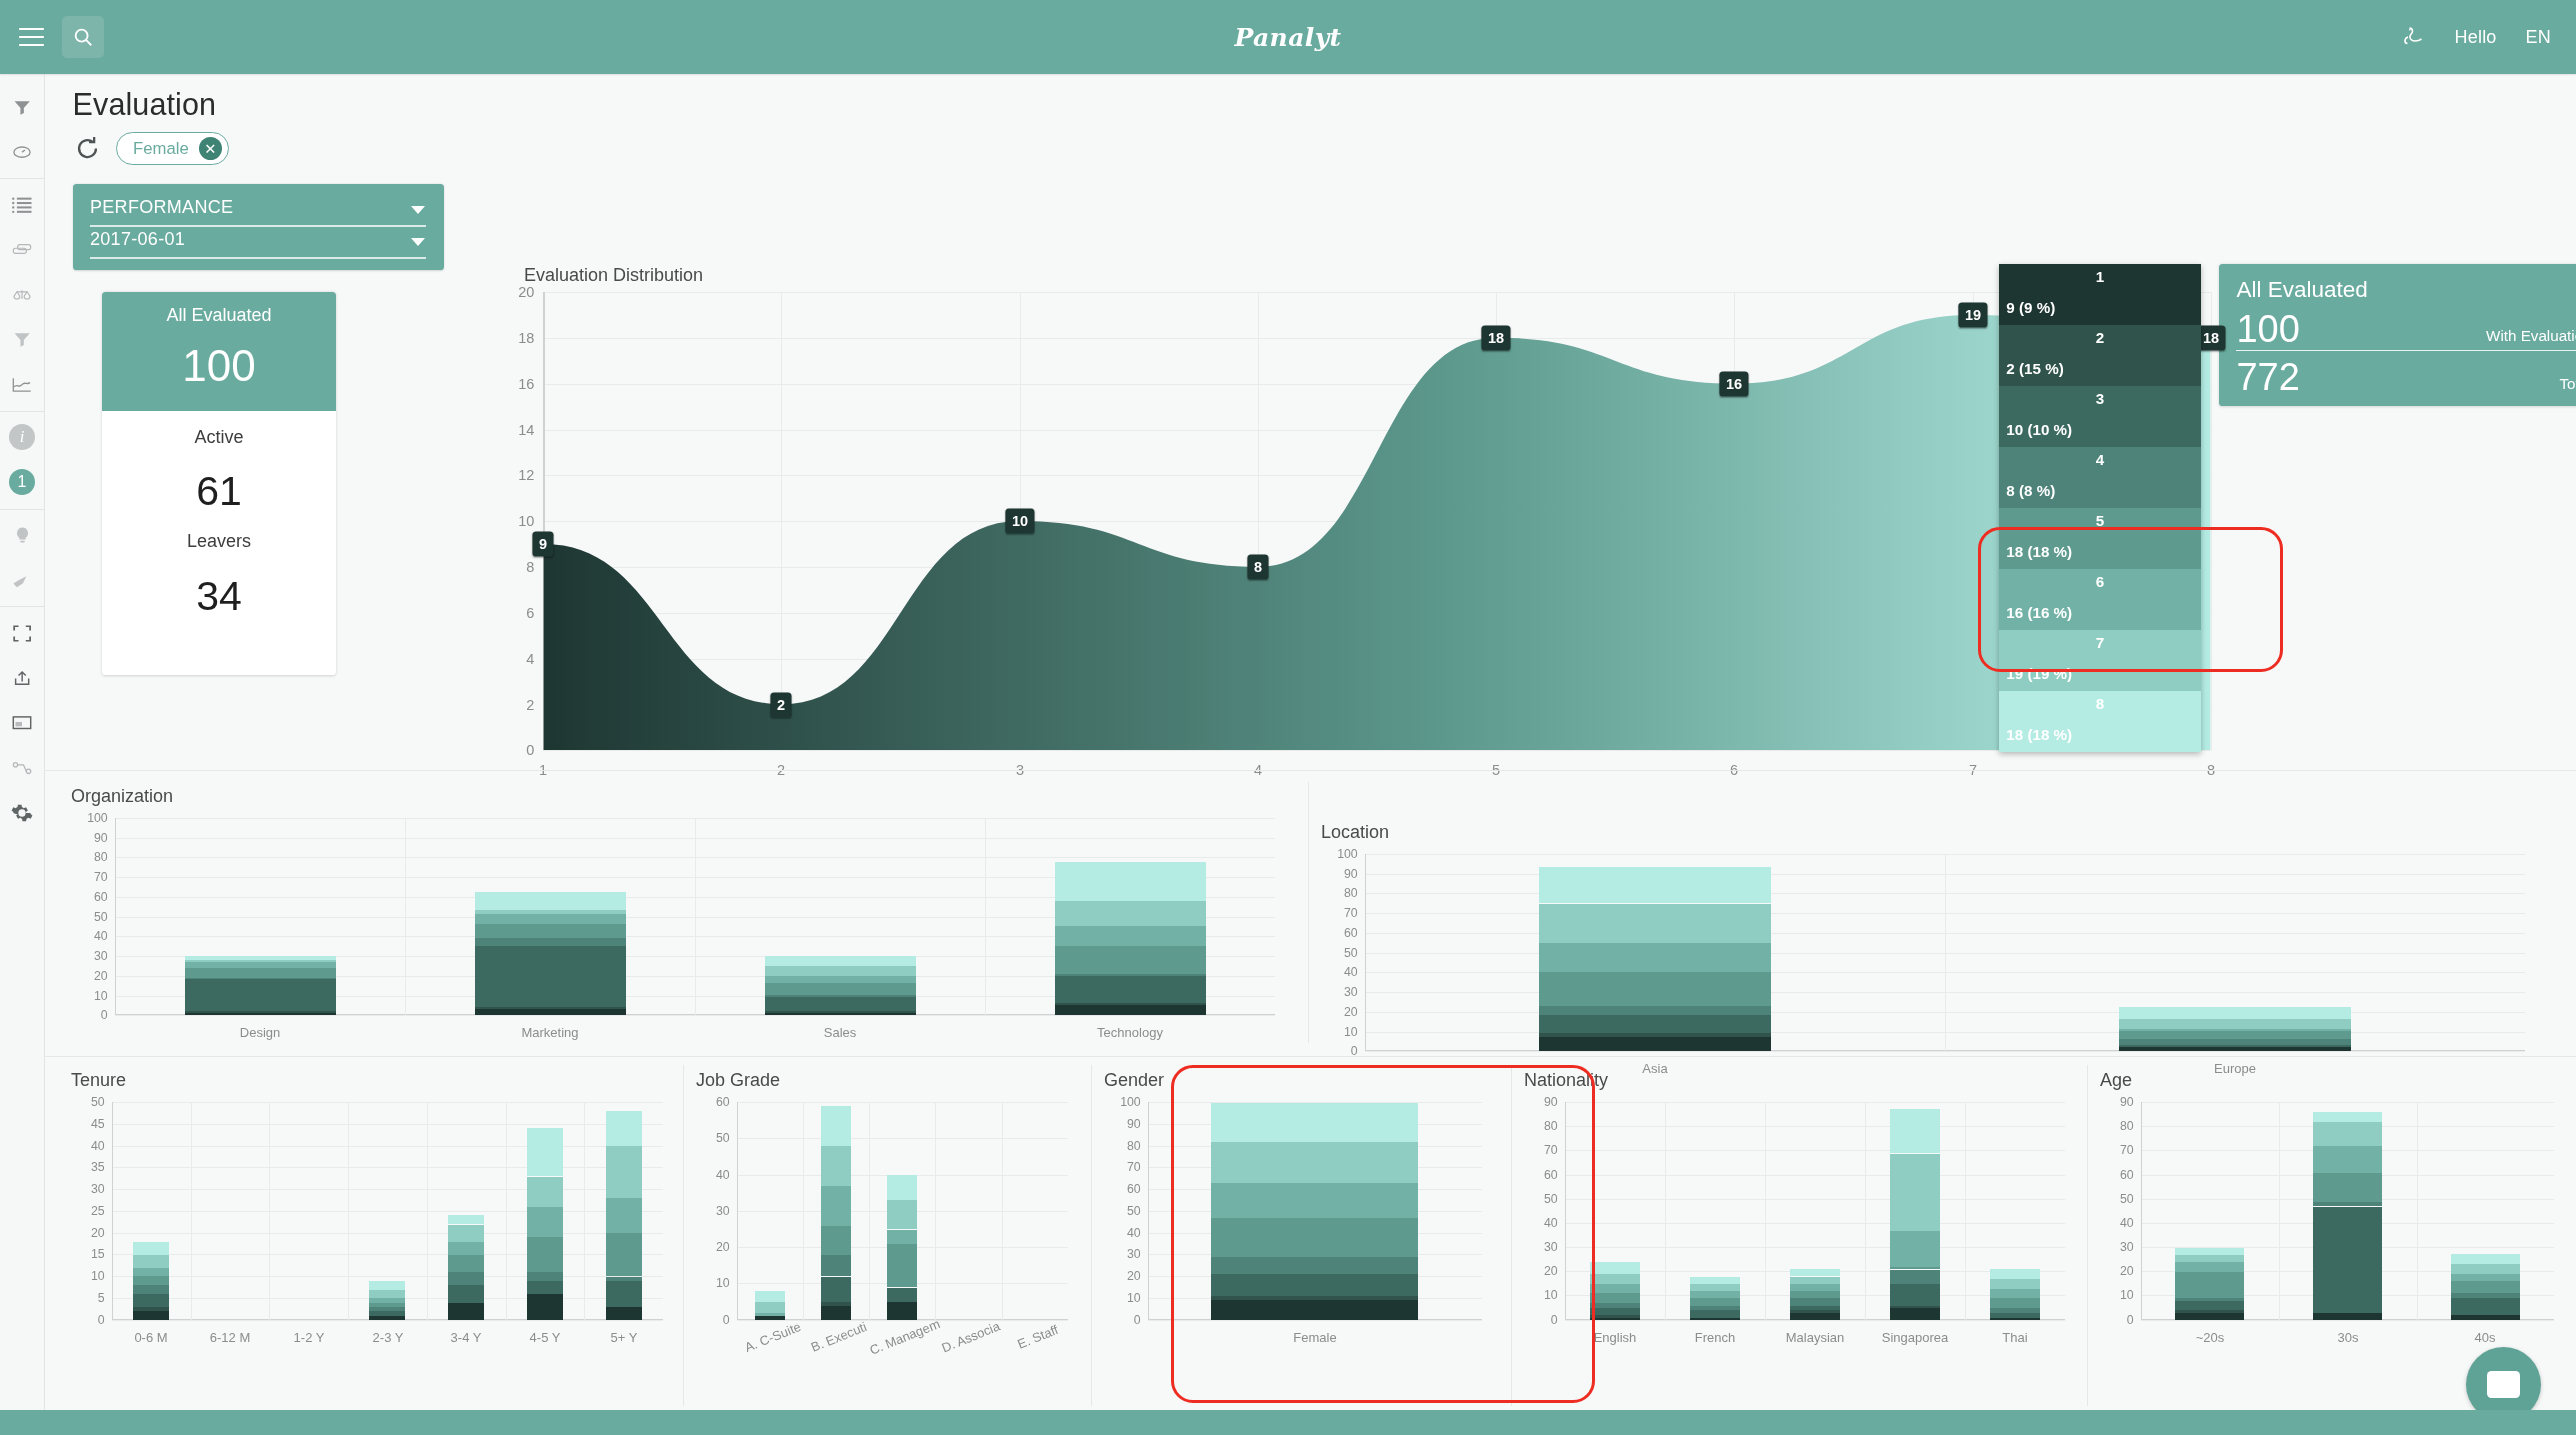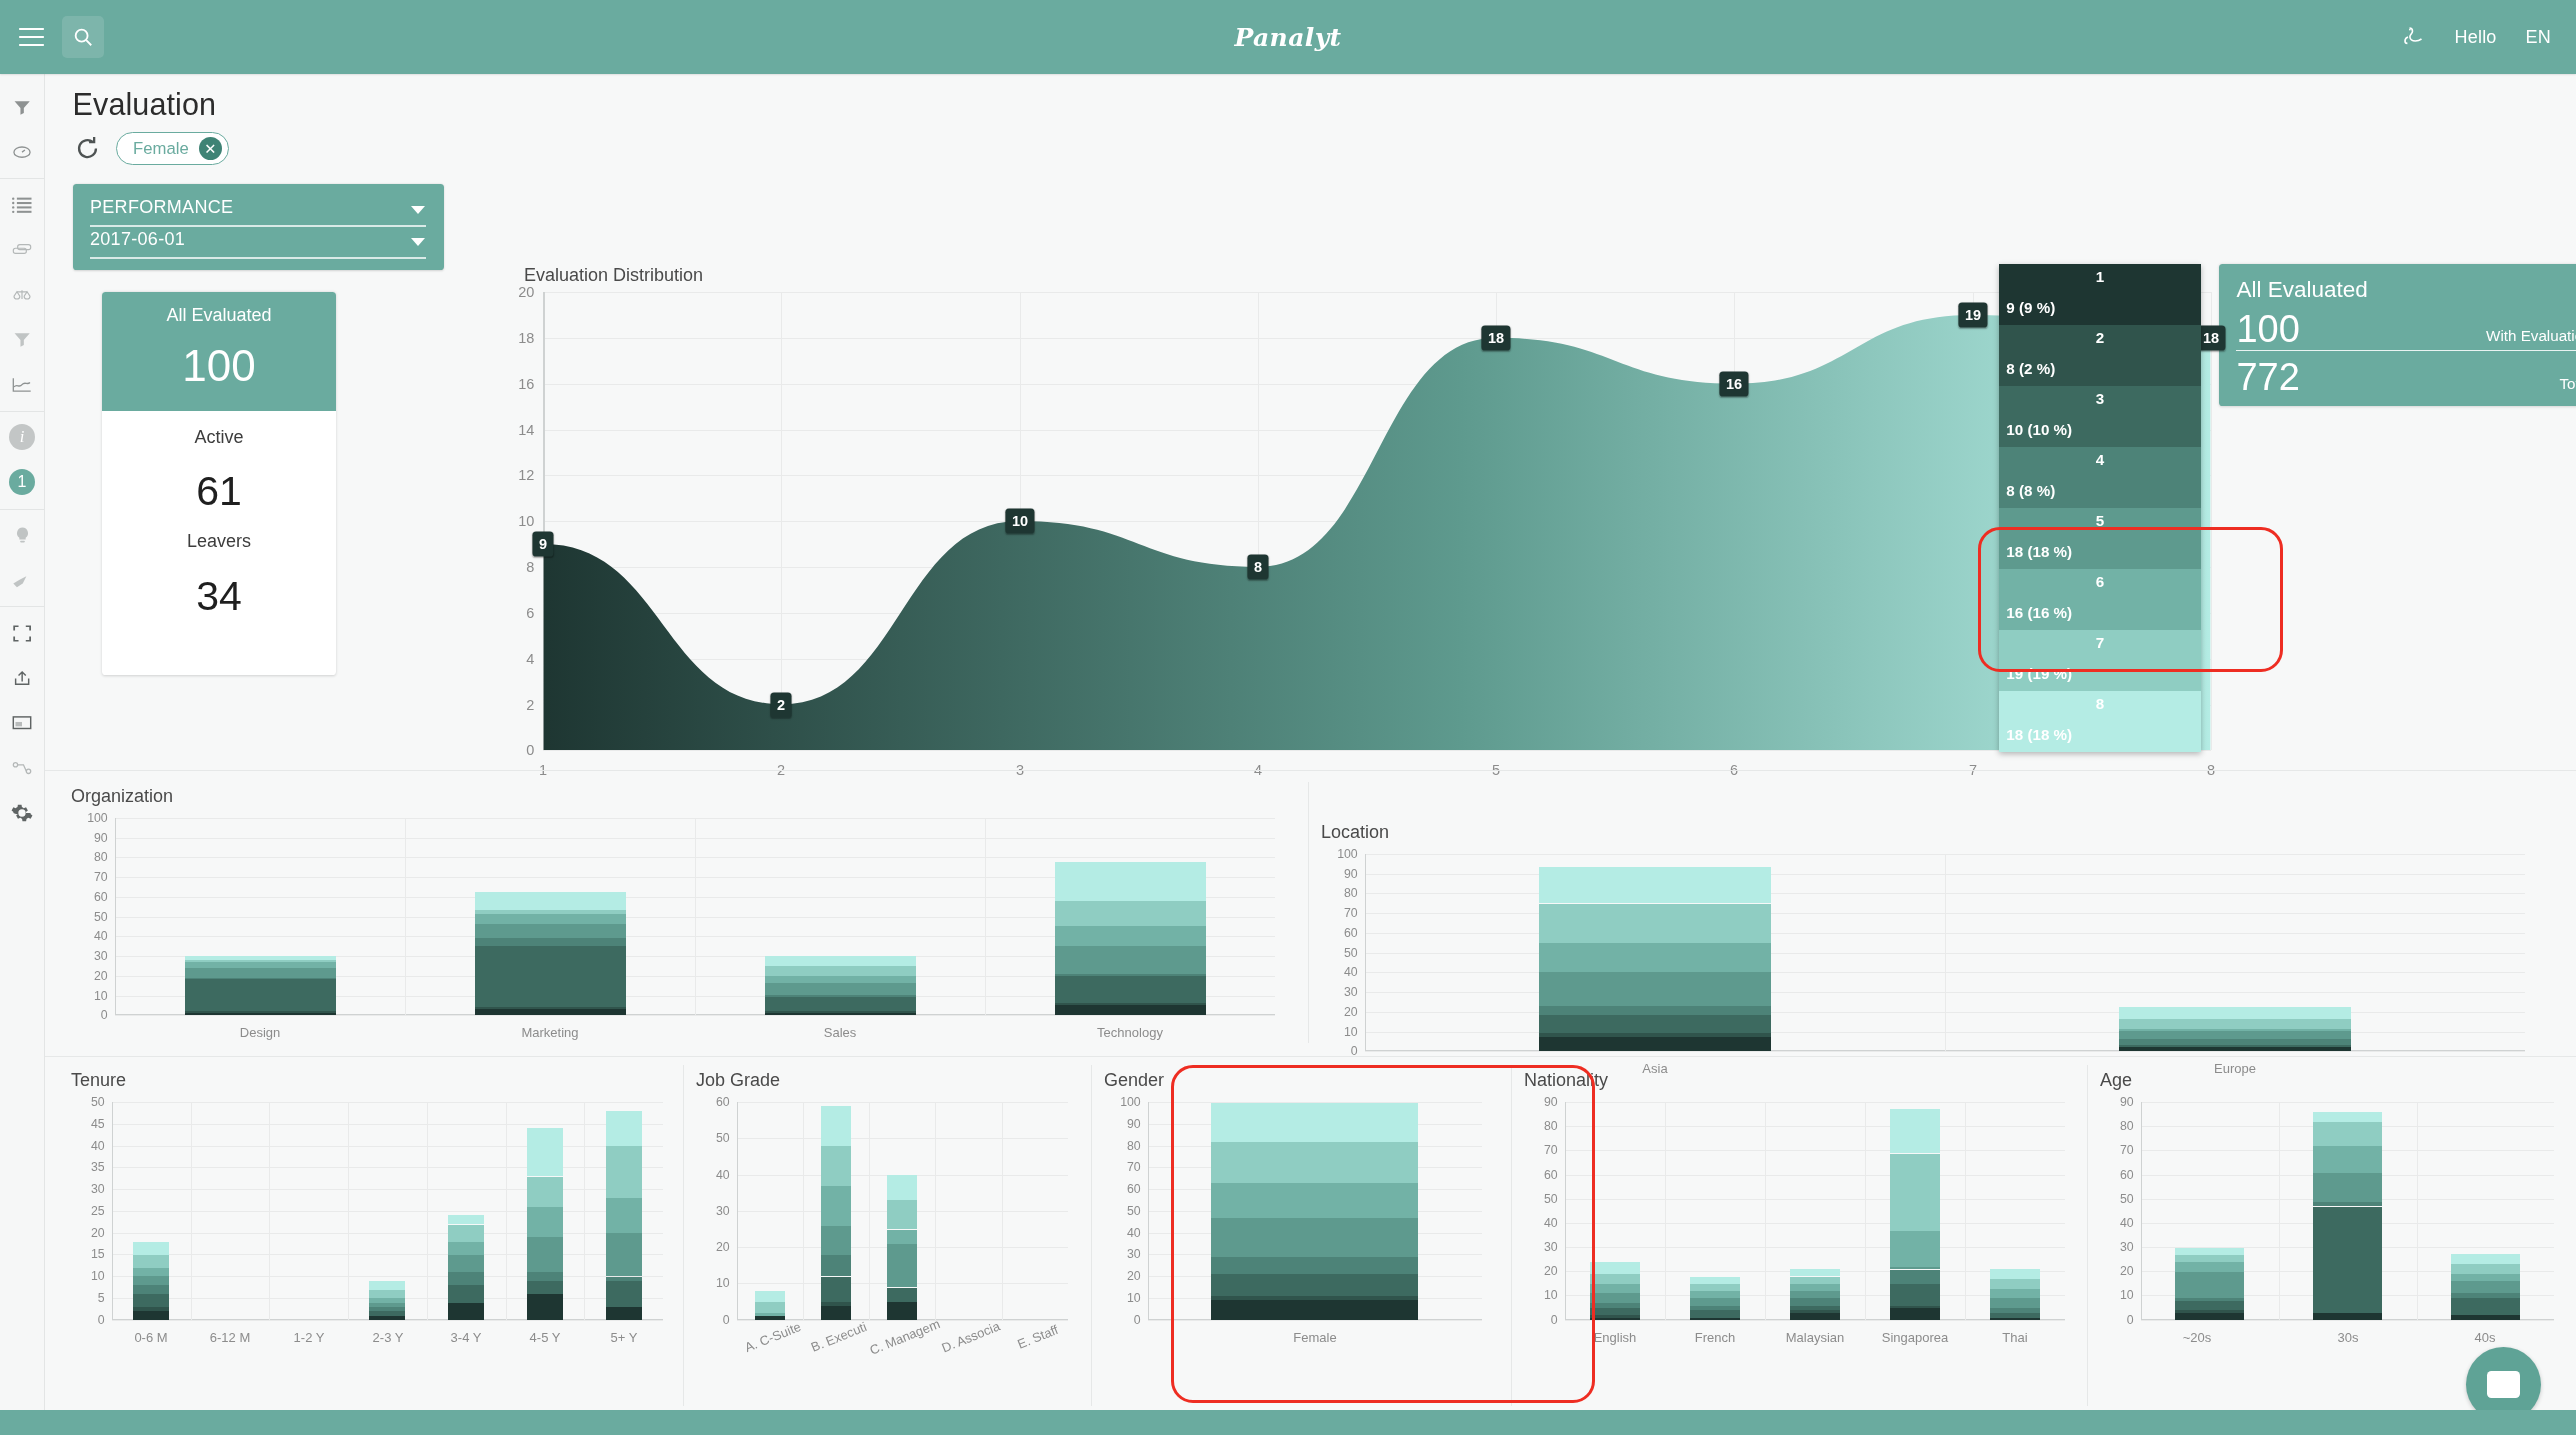--- a/index.html
+++ b/index.html
@@ -379,21 +379,21 @@
       <div class="dotlabel" style="left: 1668px; top: 46px;">18</div>
     </div>
 
   <div class="tooltip" id="tooltip">
       <div class="tt-row" style="background: rgb(30, 54, 50);">
         <span class="k">1</span>
         <span class="v">9 (9 %)</span>
       </div>
       <div class="tt-row" style="background: rgb(48, 84, 76);">
         <span class="k">2</span>
-        <span class="v">8 (2 %)</span>
+        <span class="v">2 (15 %)</span>
       </div>
       <div class="tt-row" style="background: rgb(61, 106, 96);">
         <span class="k">3</span>
         <span class="v">10 (10 %)</span>
       </div>
       <div class="tt-row" style="background: rgb(77, 131, 120);">
         <span class="k">4</span>
         <span class="v">8 (8 %)</span>
       </div>
       <div class="tt-row" style="background: rgb(94, 154, 142);">
@@ -847,21 +847,21 @@
         <div class="bar" style="left: 34px; width: 69px; height: 73px;">
           <div class="seg" style="background: rgb(30, 54, 50); height: 7.3px; bottom: 0px;"></div>
           <div class="seg" style="background: rgb(48, 84, 76); height: 2.4px; bottom: 7.3px;"></div>
           <div class="seg" style="background: rgb(61, 106, 96); height: 9.7px; bottom: 9.7px;"></div>
           <div class="seg" style="background: rgb(77, 131, 120); height: 2.4px; bottom: 19.3px;"></div>
           <div class="seg" style="background: rgb(94, 154, 142); height: 26.6px; bottom: 22px;"></div>
           <div class="seg" style="background: rgb(114, 178, 166); height: 9.7px; bottom: 48px;"></div>
           <div class="seg" style="background: rgb(143, 205, 194); height: 7.3px; bottom: 58px;"></div>
           <div class="seg" style="background: rgb(180, 236, 228); height: 7.3px; bottom: 65px;"></div>
         </div>
-        <div class="pxtick" style="left: 56px; text-align: right;">~20s</div>
+        <div class="pxtick" style="left: 69px; text-align: right;">~20s</div>
         <div class="vline" style="left: 138px;"></div>
         <div class="bar" style="left: 172px; width: 69px; height: 208px;">
           <div class="seg" style="background: rgb(30, 54, 50); height: 7.3px; bottom: 0px;"></div>
           <div class="seg" style="background: rgb(61, 106, 96); height: 106px; bottom: 7.3px;"></div>
           <div class="seg" style="background: rgb(77, 131, 120); height: 4.8px; bottom: 114px;"></div>
           <div class="seg" style="background: rgb(94, 154, 142); height: 29px; bottom: 118px;"></div>
           <div class="seg" style="background: rgb(114, 178, 166); height: 26.6px; bottom: 147px;"></div>
           <div class="seg" style="background: rgb(143, 205, 194); height: 24px; bottom: 174px;"></div>
           <div class="seg" style="background: rgb(180, 236, 228); height: 9.7px; bottom: 198px;"></div>
         </div>

